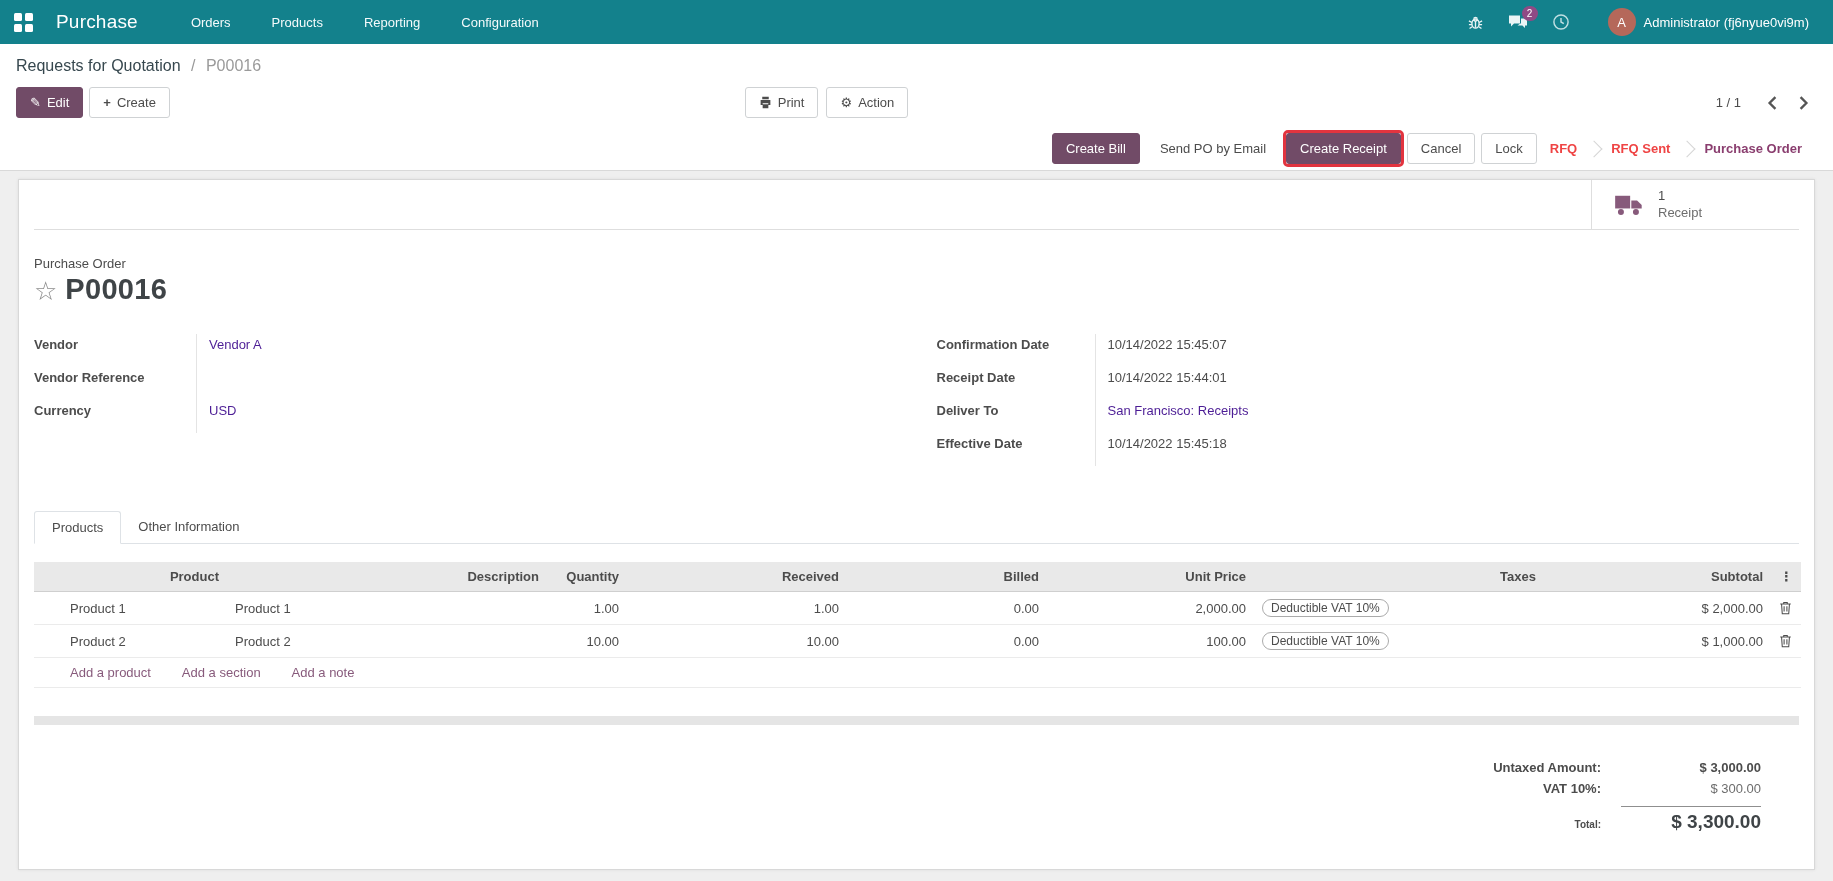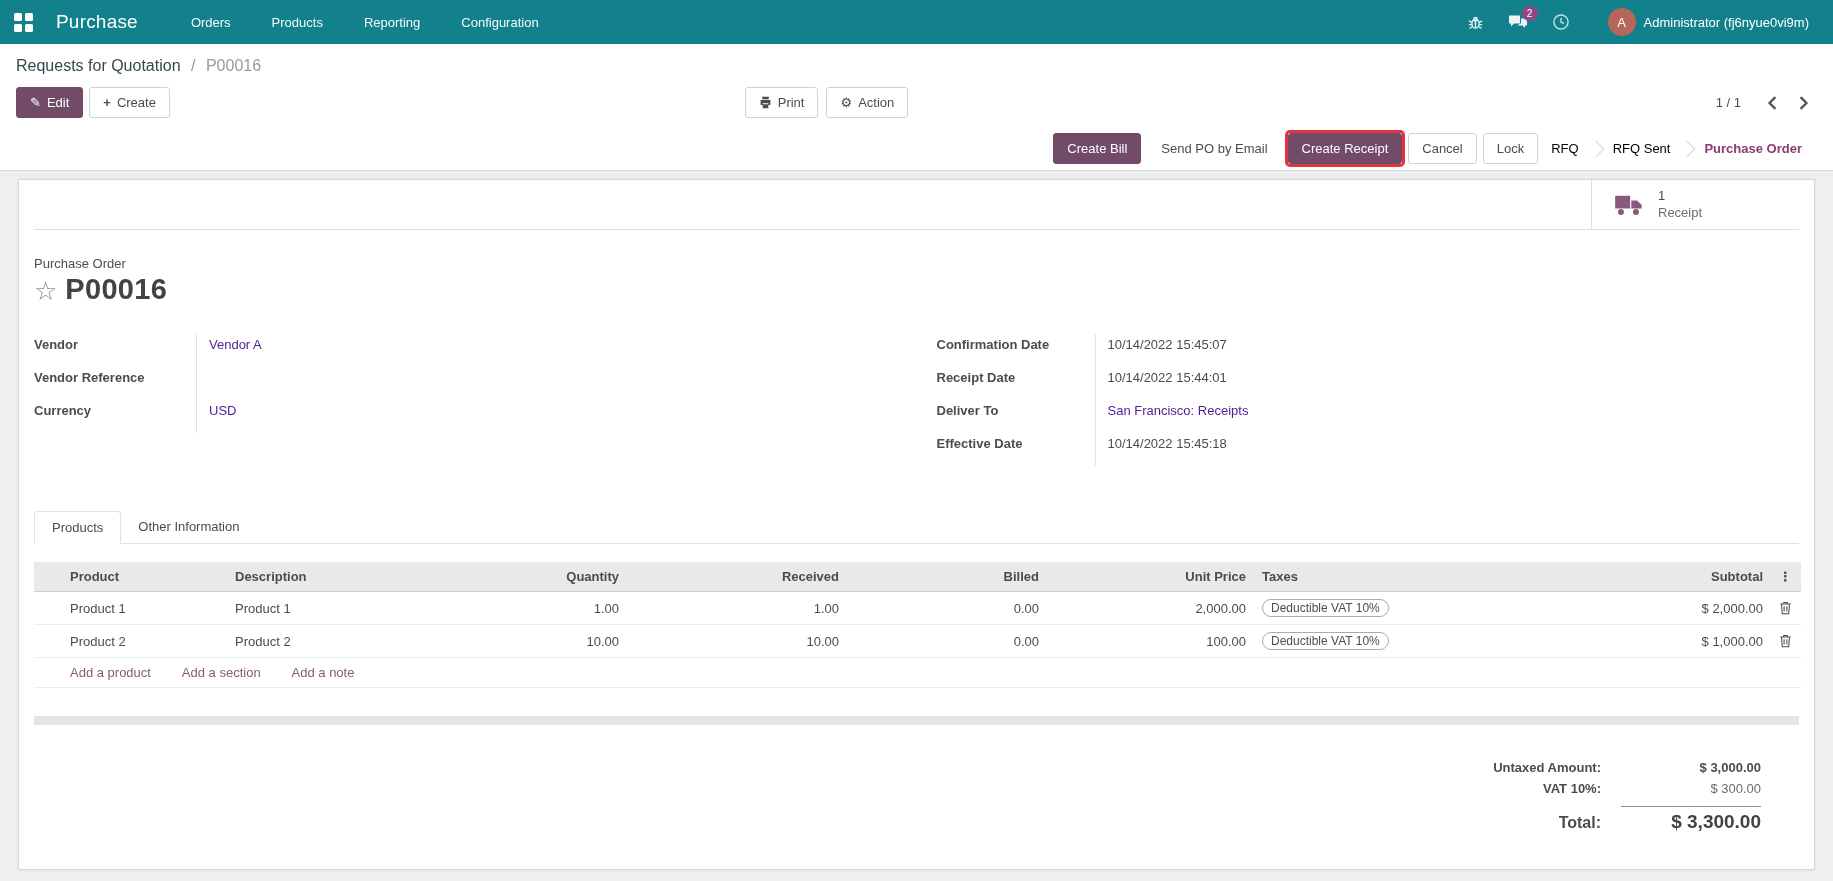--- a/index.html
+++ b/index.html
@@ -56,21 +56,21 @@
   .pager-btn { padding:4px 8px; cursor:pointer; color:#6d6d6d; display:flex; align-items:center; }
 
   
   .statusbar {
     background:#fff; border-bottom:1px solid #d9d9d9; display:flex;
     justify-content:flex-end; align-items:center; padding:5px 10px 6px 10px; flex:0 0 auto;
   }
   .sb-left { display:flex; gap:6px; align-items:center; }
   .hl-wrap { outline:3px solid #e2343f; outline-offset:0px; border-radius:2px; display:inline-flex; }
   .sb-right { display:flex; align-items:center; padding-right:8px; }
-  .sb-state { padding:7px 13px; color:#000000; font-size:13px; cursor:pointer; }
+  .sb-state { padding:7px 13px; color:#ef4444; font-size:13px; cursor:pointer;font-weight:bold; }
   .sb-state.active { color:#8a3e6f; font-weight:bold; }
   .sb-sep { width:12px; height:12px; border-top:1px solid #d5d5d5; border-right:1px solid #d5d5d5; transform:rotate(45deg); margin:0 -2px; }
 
   
   .content { flex:1 1 auto; background:#efefef; padding:8px 18px 0 18px; overflow:hidden; }
   .sheet {
     background:#fff; border:1px solid #d8d8d8; box-shadow:0 0 3px rgba(0,0,0,.08);
     min-height:691px; padding:0 15px 20px 15px; position:relative;
   }
   .button-box { height:50px; border-bottom:1px solid #dedede; display:flex; justify-content:flex-end; }
@@ -97,21 +97,21 @@
   .fgroup-right .flabel { width:158px; flex-basis:158px; }
 
   
   .tabs { display:flex; margin-top:44px; border-bottom:1px solid #dee2e6; }
   .tab { padding:8px 17px; cursor:pointer; color:#4c4c4c; position:relative; top:1px; }
   .tab.active { background:#fff; border:1px solid #dee2e6; border-bottom:1px solid #fff; border-radius:3px 3px 0 0; }
 
   
   table.lines { width:100%; border-collapse:collapse; table-layout:fixed; margin-top:18px; }
   table.lines th {
-    background:#e9e9e9; font-weight:bold; color:#4c4c4c; text-align:left;
+    background:#e9e9e9; font-weight:bold; color:#4c4c4c; text-align:right;
     padding:7px 8px; border-bottom:1px solid #cfcfcf; font-size:13px; cursor:pointer;
   }
   table.lines td { padding:7px 8px; border-bottom:1px solid #ebebeb; color:#4c4c4c; background:#fff; }
   .num { text-align:right; }
   table.lines th.num { text-align:right; }
   .cell-link { color:#4c4c4c; }
   .tax-pill {
     display:inline-block; border:1px solid #ababab; border-radius:11px; padding:1px 8px;
     font-size:12px; color:#4c4c4c; background:#fff; white-space:nowrap;
   }
@@ -124,21 +124,21 @@
 
   
   .totals { width:330px; margin:32px 38px 0 auto; }
   .trow { display:grid; grid-template-columns:1fr 140px; align-items:baseline; padding:3px 0; }
   .tlabel { text-align:right; font-weight:bold; padding-right:20px; color:#4c4c4c; }
   .tvalue { text-align:right; color:#4c4c4c; }
   .trow.untaxed .tvalue { font-weight:bold; }
   .trow.vat .tvalue { color:#6d6d6d; }
   .trow.total { margin-top:4px; }
   .trow.total .tvalue { font-weight:bold; font-size:19px; border-top:1px solid #8f8f8f; padding-top:4px; color:#3f4447; }
-  .trow.total .tlabel { font-size:16px; }
+  .trow.total .tlabel { font-size:10px; }
 
   svg { display:block; }
 </style>
 </head>
 <body>
 
 <div class="screen">
 
   <nav class="navbar">
     <div class="nav-left">

